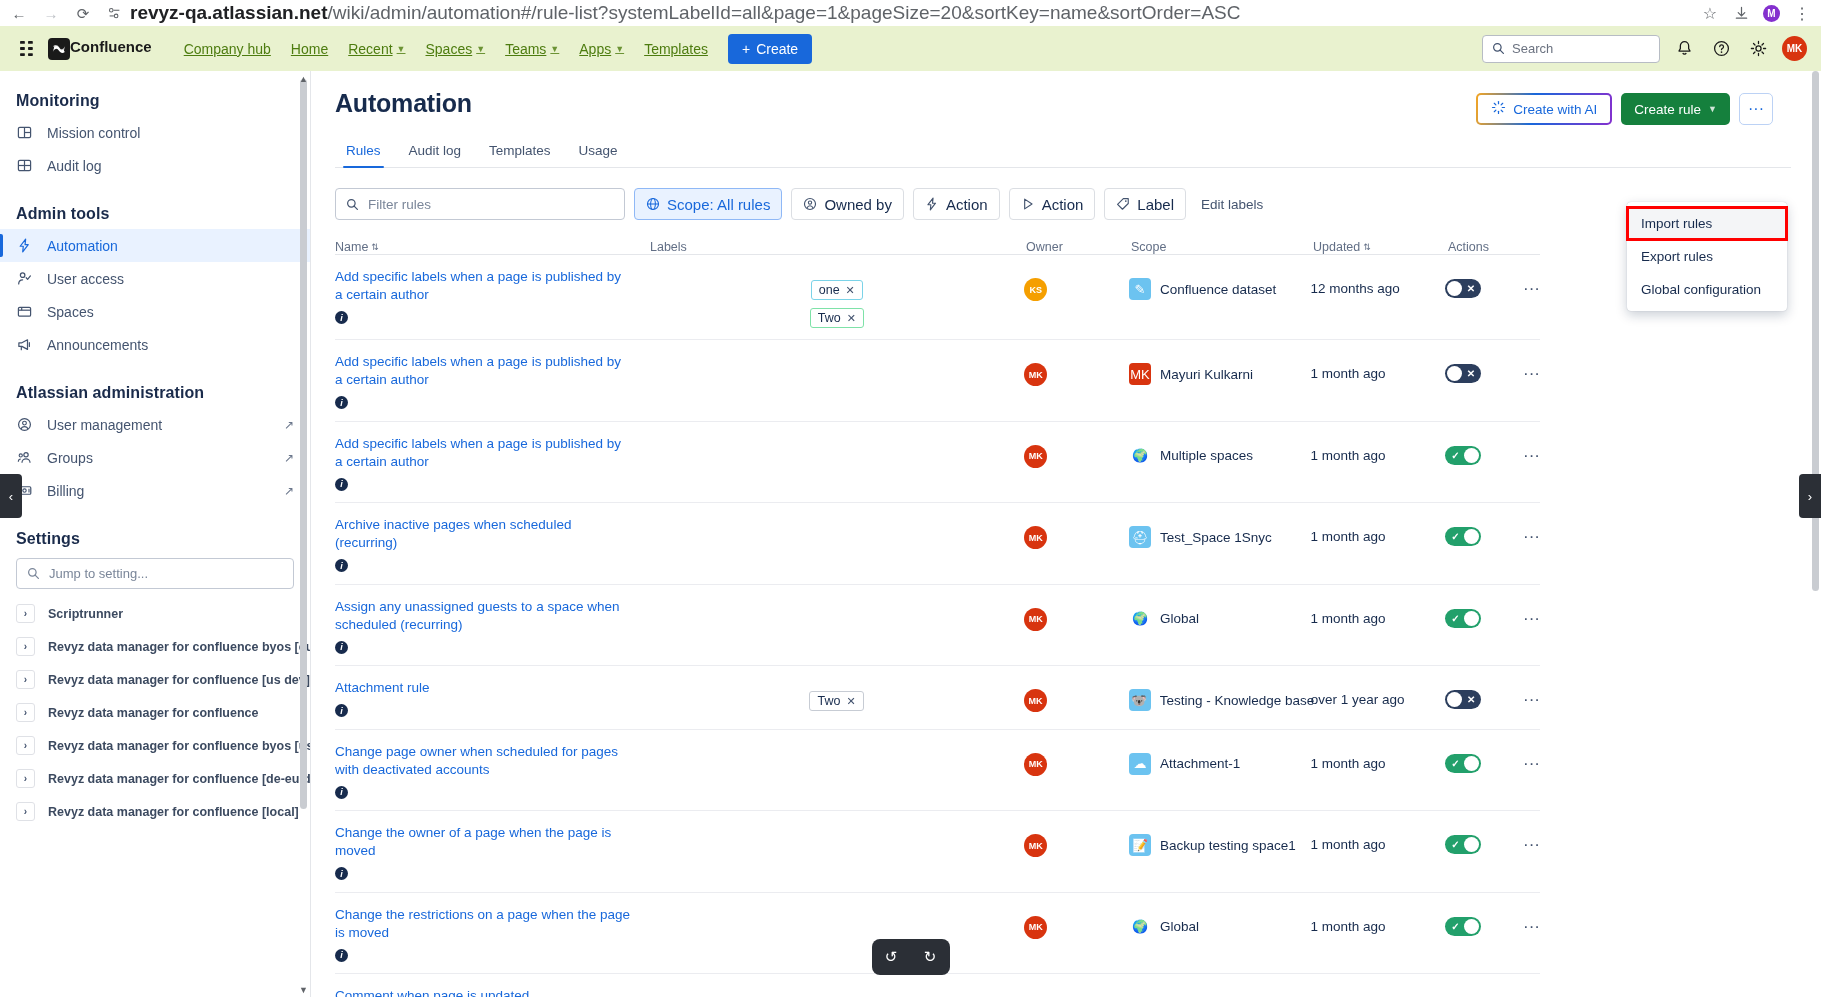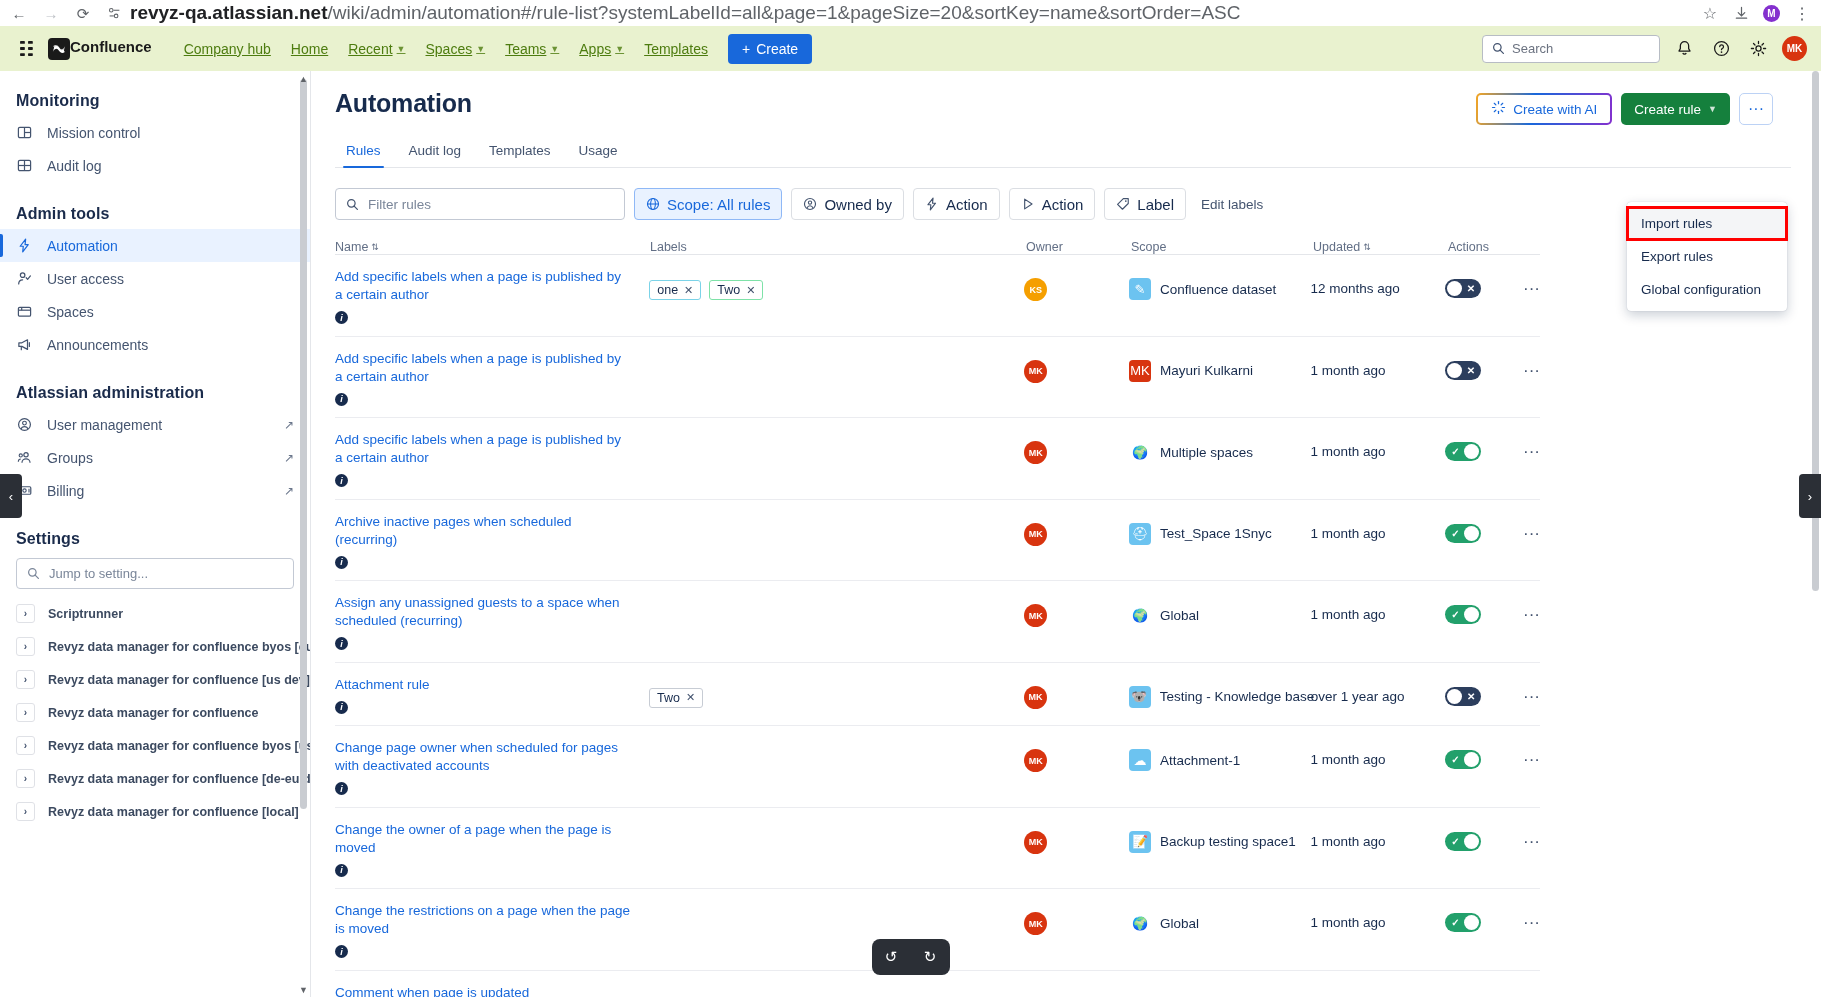--- a/index.html
+++ b/index.html
@@ -177,21 +177,21 @@
   .th-actions { flex: 1; }
   .row {
     display: flex; align-items: flex-start; border-bottom: 1px solid #ebecf0; padding: 13px 0 11px 0; min-height: 58px;
   }
   .c-name { width: 315px; padding-right: 18px; }
   .rule-link { font-size: 13.5px; color: #1868db; line-height: 18px; cursor: pointer; }
   .info-ico {
     display: inline-flex; width: 13px; height: 13px; border-radius: 50%; background: #172b4d; color: #fff;
     font-size: 9px; font-weight: 700; align-items: center; justify-content: center; margin-top: 7px; font-style: italic;
   }
-  .c-labels { width: 376px; display: flex; align-items: center; gap: 8px; padding-top: 12px; }
+  .c-labels { width: 376px; display: flex; align-items: center; gap: 8px; padding-top: 12px; flex-direction: column; }
   .lbl-tag {
     border-radius: 3px; padding: 2px 7px; font-size: 12.5px; color: #172b4d; background: #fff;
     display: inline-flex; align-items: center; gap: 6px; cursor: pointer;
   }
   .lbl-x { font-size: 11px; color: #42526e; }
   .c-owner { width: 105px; display: flex; align-items: center; justify-content: flex-start; padding-top: 10px; }
   .av {
     width: 23px; height: 23px; border-radius: 50%; color: #fff; font-size: 9px; font-weight: 700;
     display: flex; align-items: center; justify-content: center;
   }

